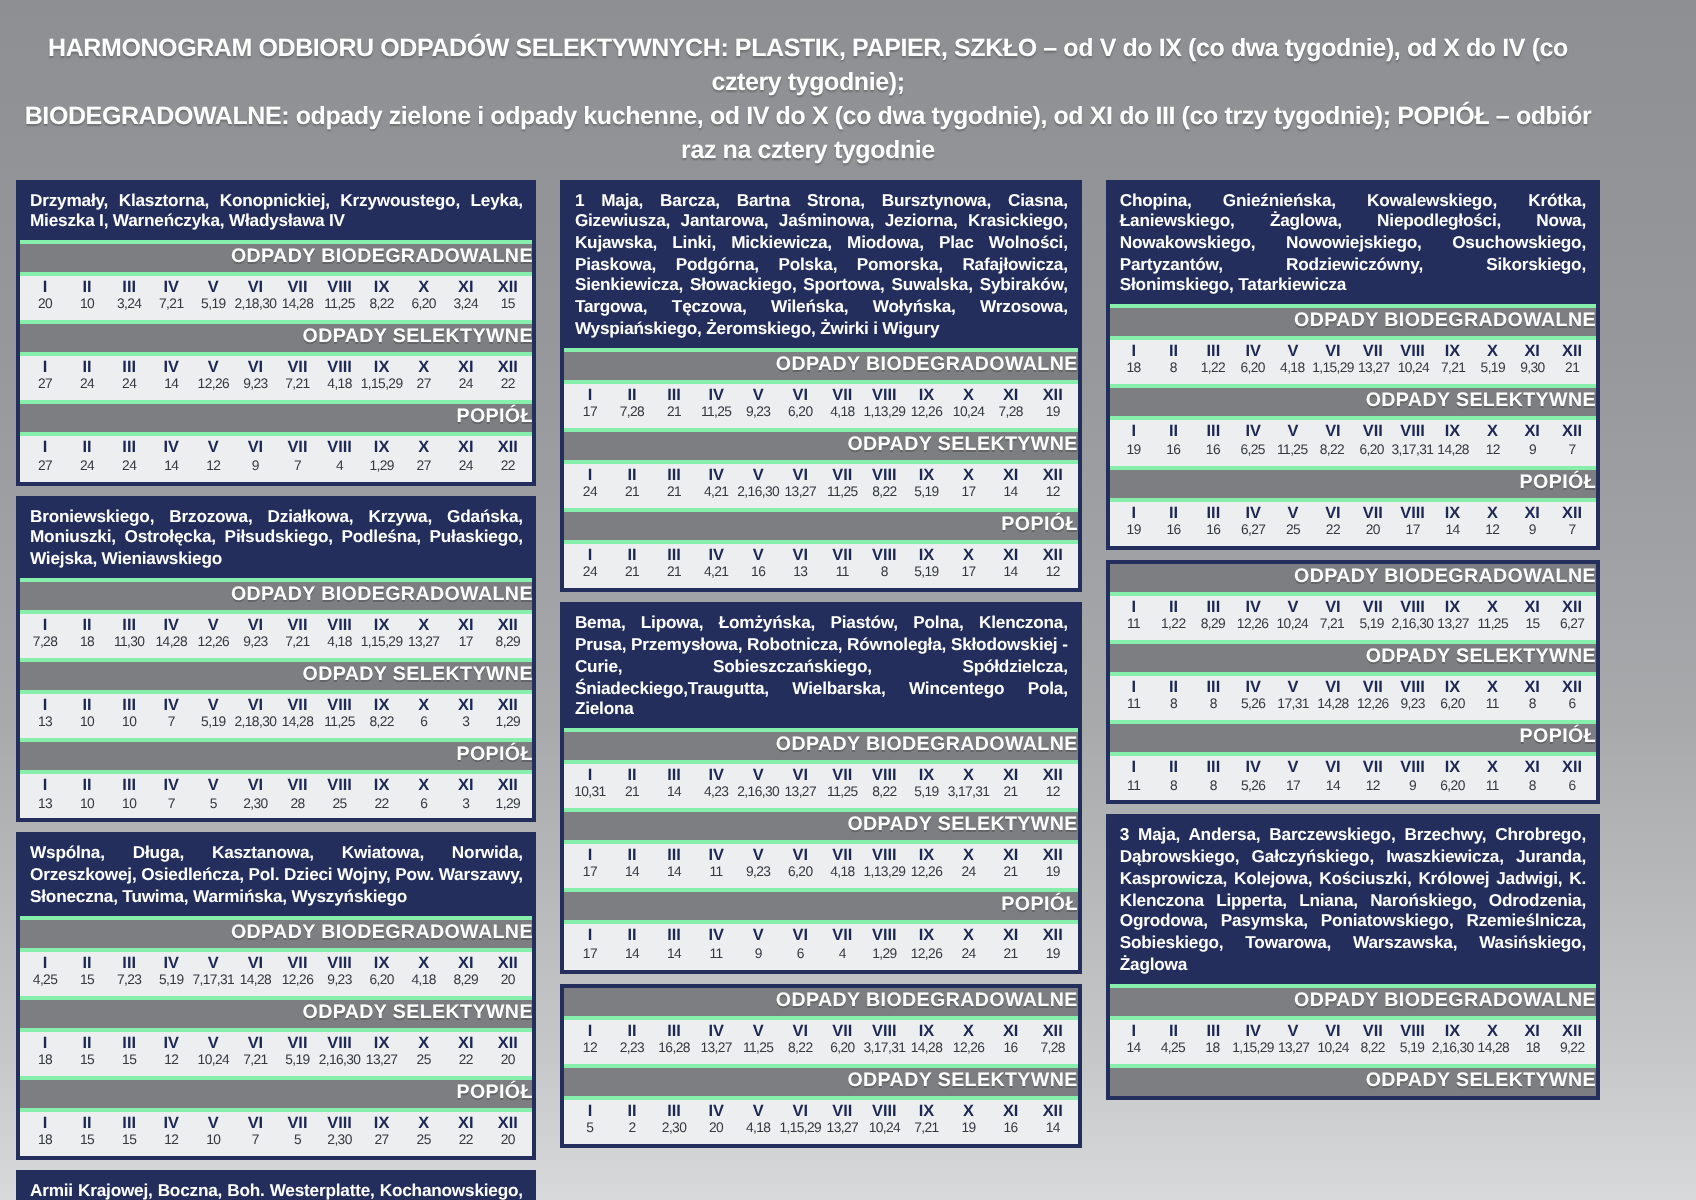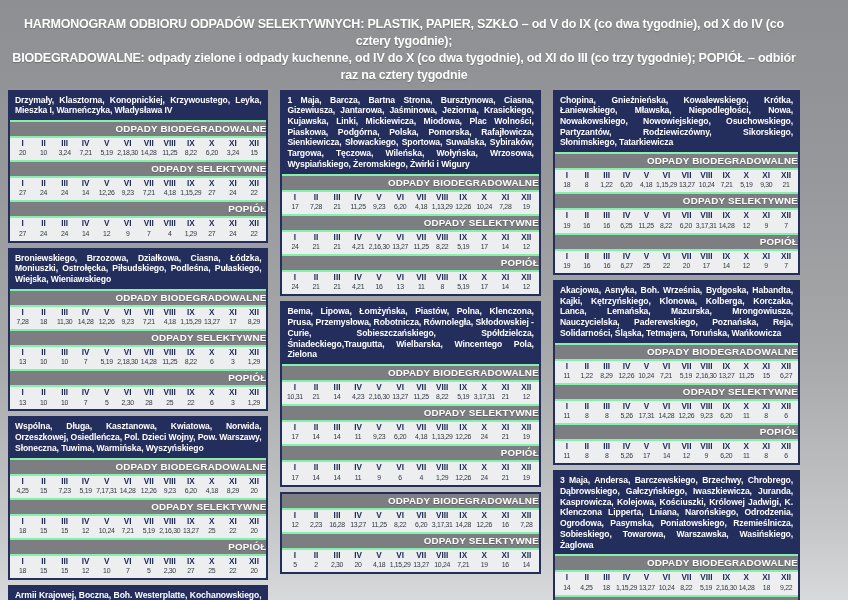--- a/index.html
+++ b/index.html
@@ -137,21 +137,21 @@
               <span class="date-cell">7</span>
               <span class="date-cell">4</span>
               <span class="date-cell">1,29</span>
               <span class="date-cell">27</span>
               <span class="date-cell">24</span>
               <span class="date-cell">22</span>
             </div>
           </div>
         </div>
         <div class="block">
-          <div class="streets">Broniewskiego, Brzozowa, Działkowa, Ciasna, Łódzka, Moniuszki, Ostrołęcka, Piłsudskiego, Podleśna, Pułaskiego, Wiejska, Wieniawskiego</div>
+          <div class="streets">Broniewskiego, Brzozowa, Działkowa, Krzywa, Gdańska, Moniuszki, Ostrołęcka, Piłsudskiego, Podleśna, Pułaskiego, Wiejska, Wieniawskiego</div>
           <div class="section-bar">ODPADY BIODEGRADOWALNE</div>
           <div class="grid-rows">
             <div class="row">
               <span class="month-cell">I</span>
               <span class="month-cell">II</span>
               <span class="month-cell">III</span>
               <span class="month-cell">IV</span>
               <span class="month-cell">V</span>
               <span class="month-cell">VI</span>
               <span class="month-cell">VII</span>
@@ -592,21 +592,21 @@
               <span class="date-cell">7,21</span>
               <span class="date-cell">19</span>
               <span class="date-cell">16</span>
               <span class="date-cell">14</span>
             </div>
           </div>
         </div>
       </div>
     <div class="column col-c" id="col-2">
         <div class="block">
-          <div class="streets">Chopina, Gnieźnieńska, Kowalewskiego, Krótka, Łaniewskiego, Mławska, Niepodległości, Nowa, Nowakowskiego, Nowowiejskiego, Osuchowskiego, Partyzantów, Rodziewiczówny, Sikorskiego, Słonimskiego, Tatarkiewicza</div>
+          <div class="streets">Chopina, Gnieźnieńska, Kowalewskiego, Krótka, Łaniewskiego, Żaglowa, Niepodległości, Nowa, Nowakowskiego, Nowowiejskiego, Osuchowskiego, Partyzantów, Rodziewiczówny, Sikorskiego, Słonimskiego, Tatarkiewicza</div>
           <div class="section-bar">ODPADY BIODEGRADOWALNE</div>
           <div class="grid-rows">
             <div class="row">
               <span class="month-cell">I</span>
               <span class="month-cell">II</span>
               <span class="month-cell">III</span>
               <span class="month-cell">IV</span>
               <span class="month-cell">V</span>
               <span class="month-cell">VI</span>
               <span class="month-cell">VII</span>
@@ -688,21 +688,20 @@
               <span class="date-cell">20</span>
               <span class="date-cell">17</span>
               <span class="date-cell">14</span>
               <span class="date-cell">12</span>
               <span class="date-cell">9</span>
               <span class="date-cell">7</span>
             </div>
           </div>
         </div>
         <div class="block">
-          <div class="streets">Akacjowa, Asnyka, Boh. Września, Bydgoska, Habandta, Kajki, Kętrzyńskiego, Klonowa, Kolberga, Korczaka, Lanca, Lemańska, Mazurska, Mrongowiusza, Nauczycielska, Paderewskiego, Poznańska, Reja, Solidarności, Śląska, Tetmajera, Toruńska, Wańkowicza</div>
           <div class="section-bar">ODPADY BIODEGRADOWALNE</div>
           <div class="grid-rows">
             <div class="row">
               <span class="month-cell">I</span>
               <span class="month-cell">II</span>
               <span class="month-cell">III</span>
               <span class="month-cell">IV</span>
               <span class="month-cell">V</span>
               <span class="month-cell">VI</span>
               <span class="month-cell">VII</span>

